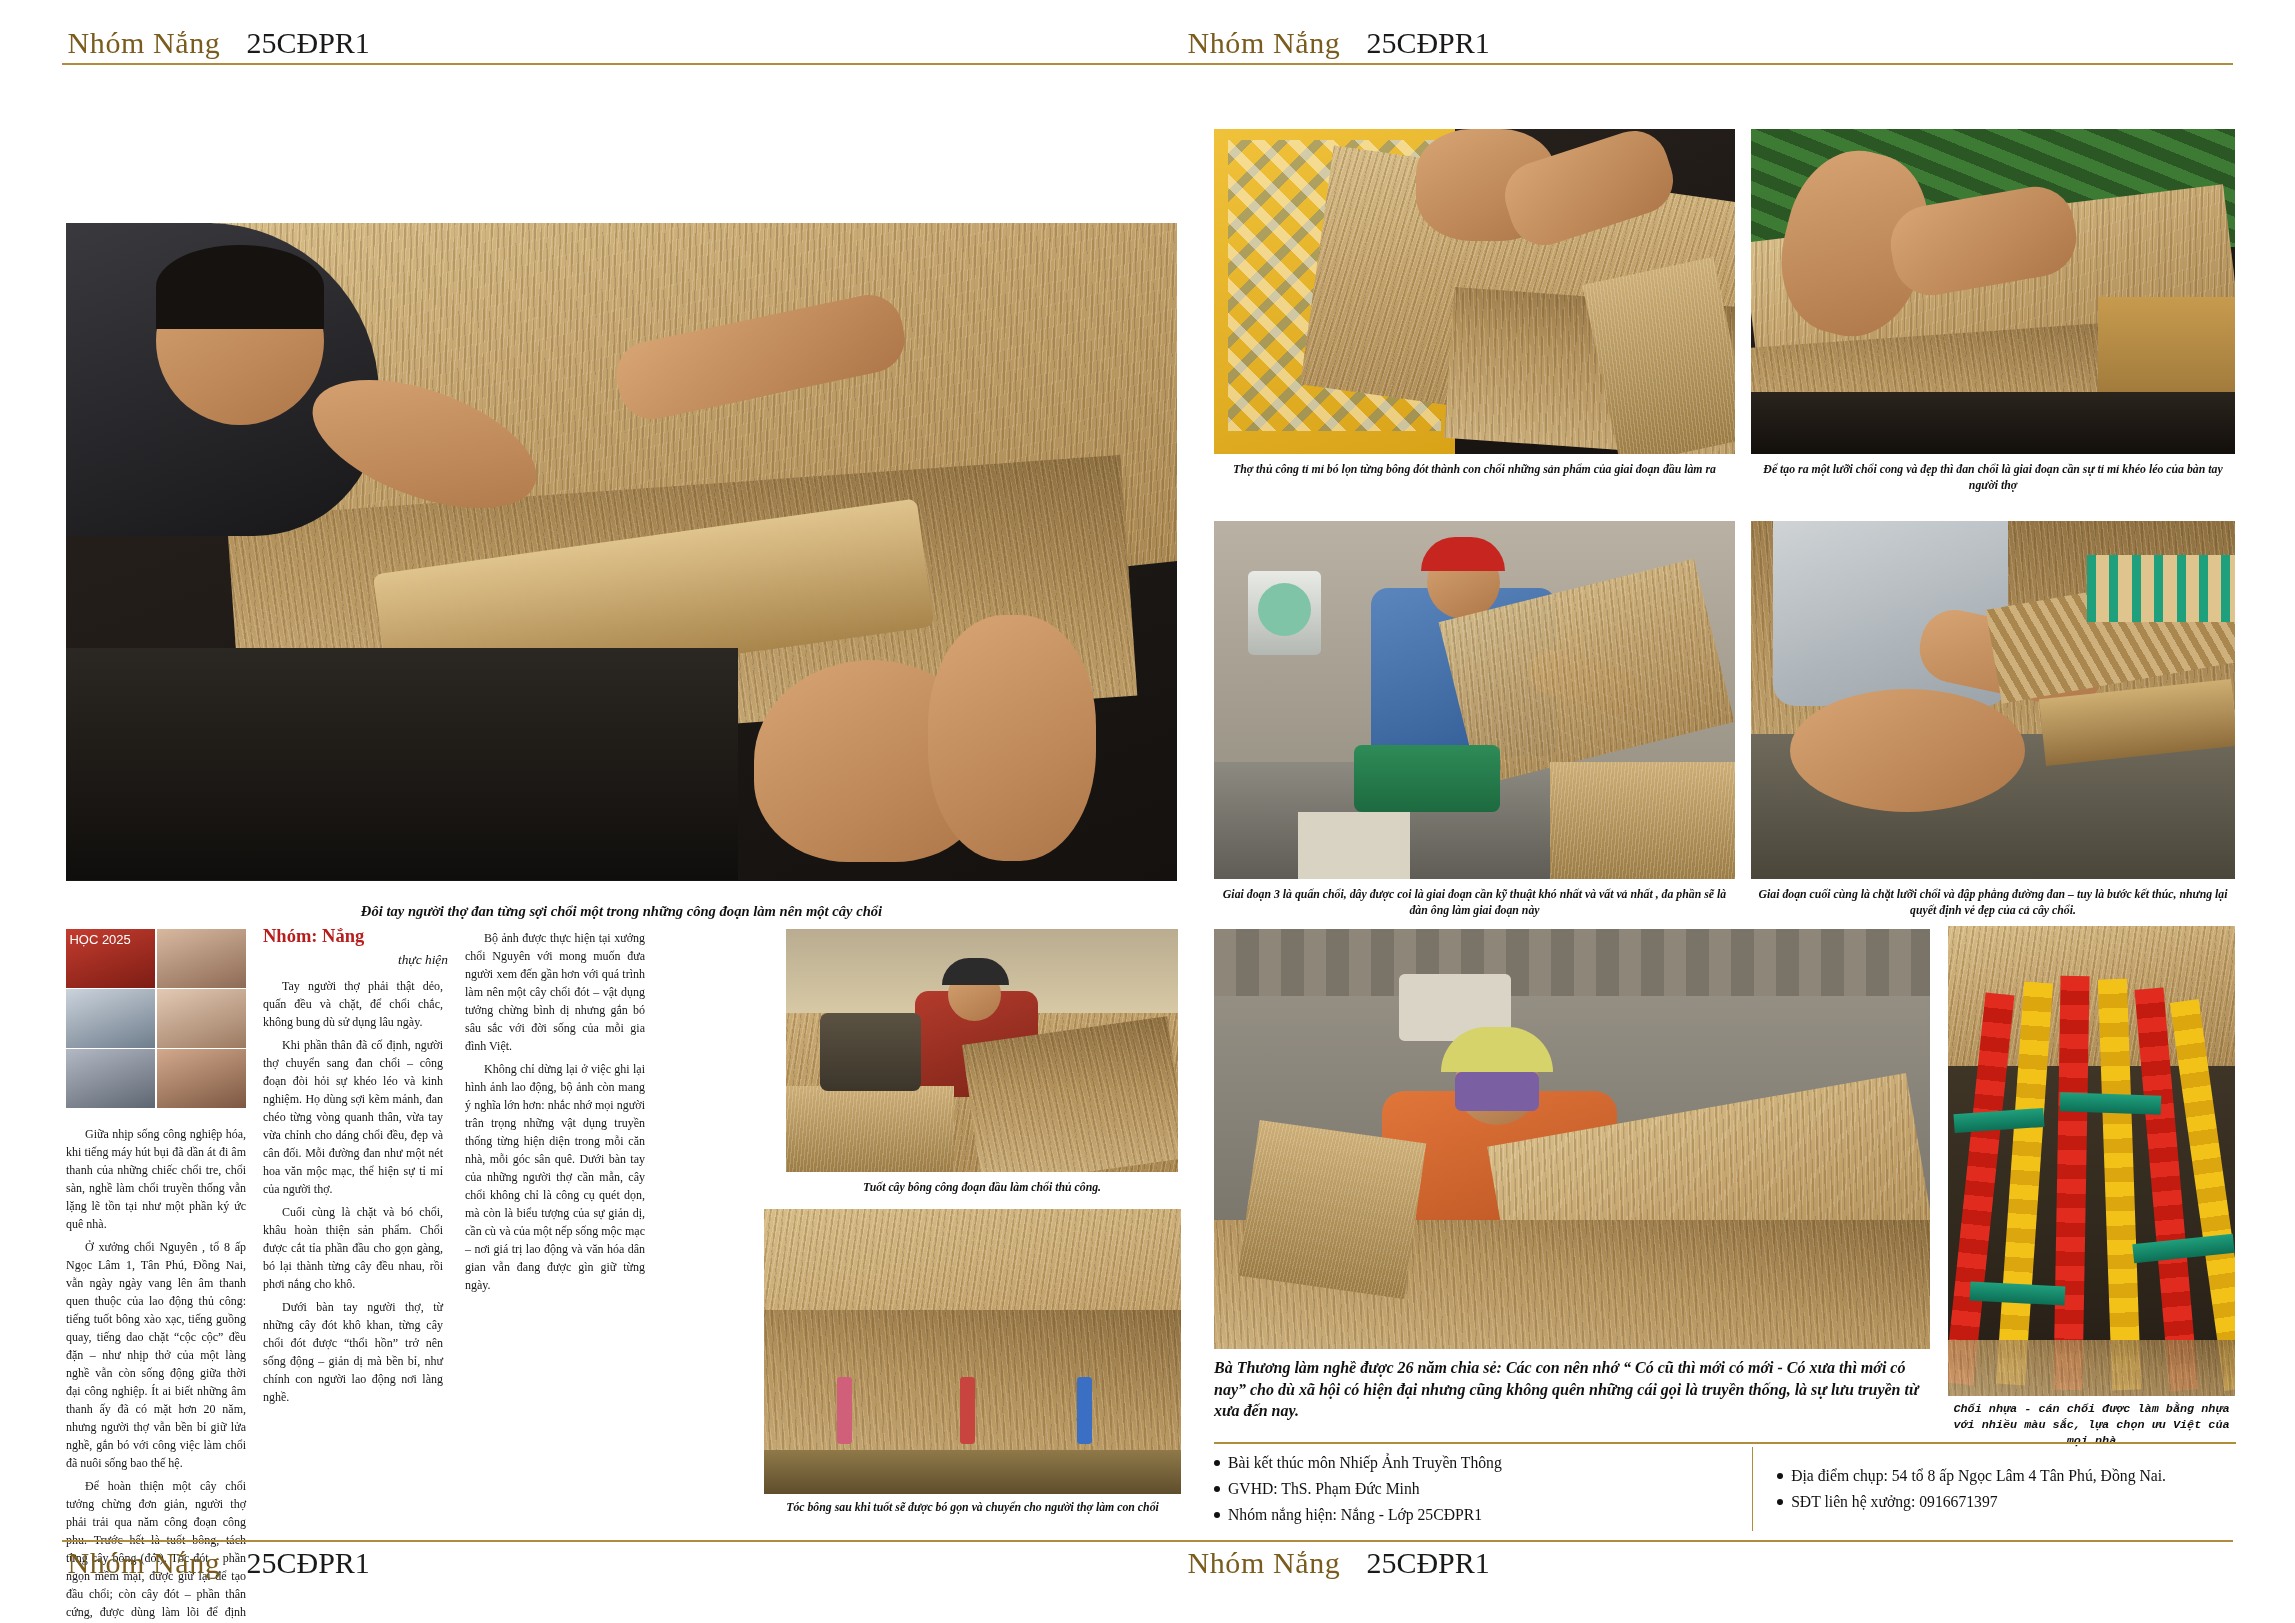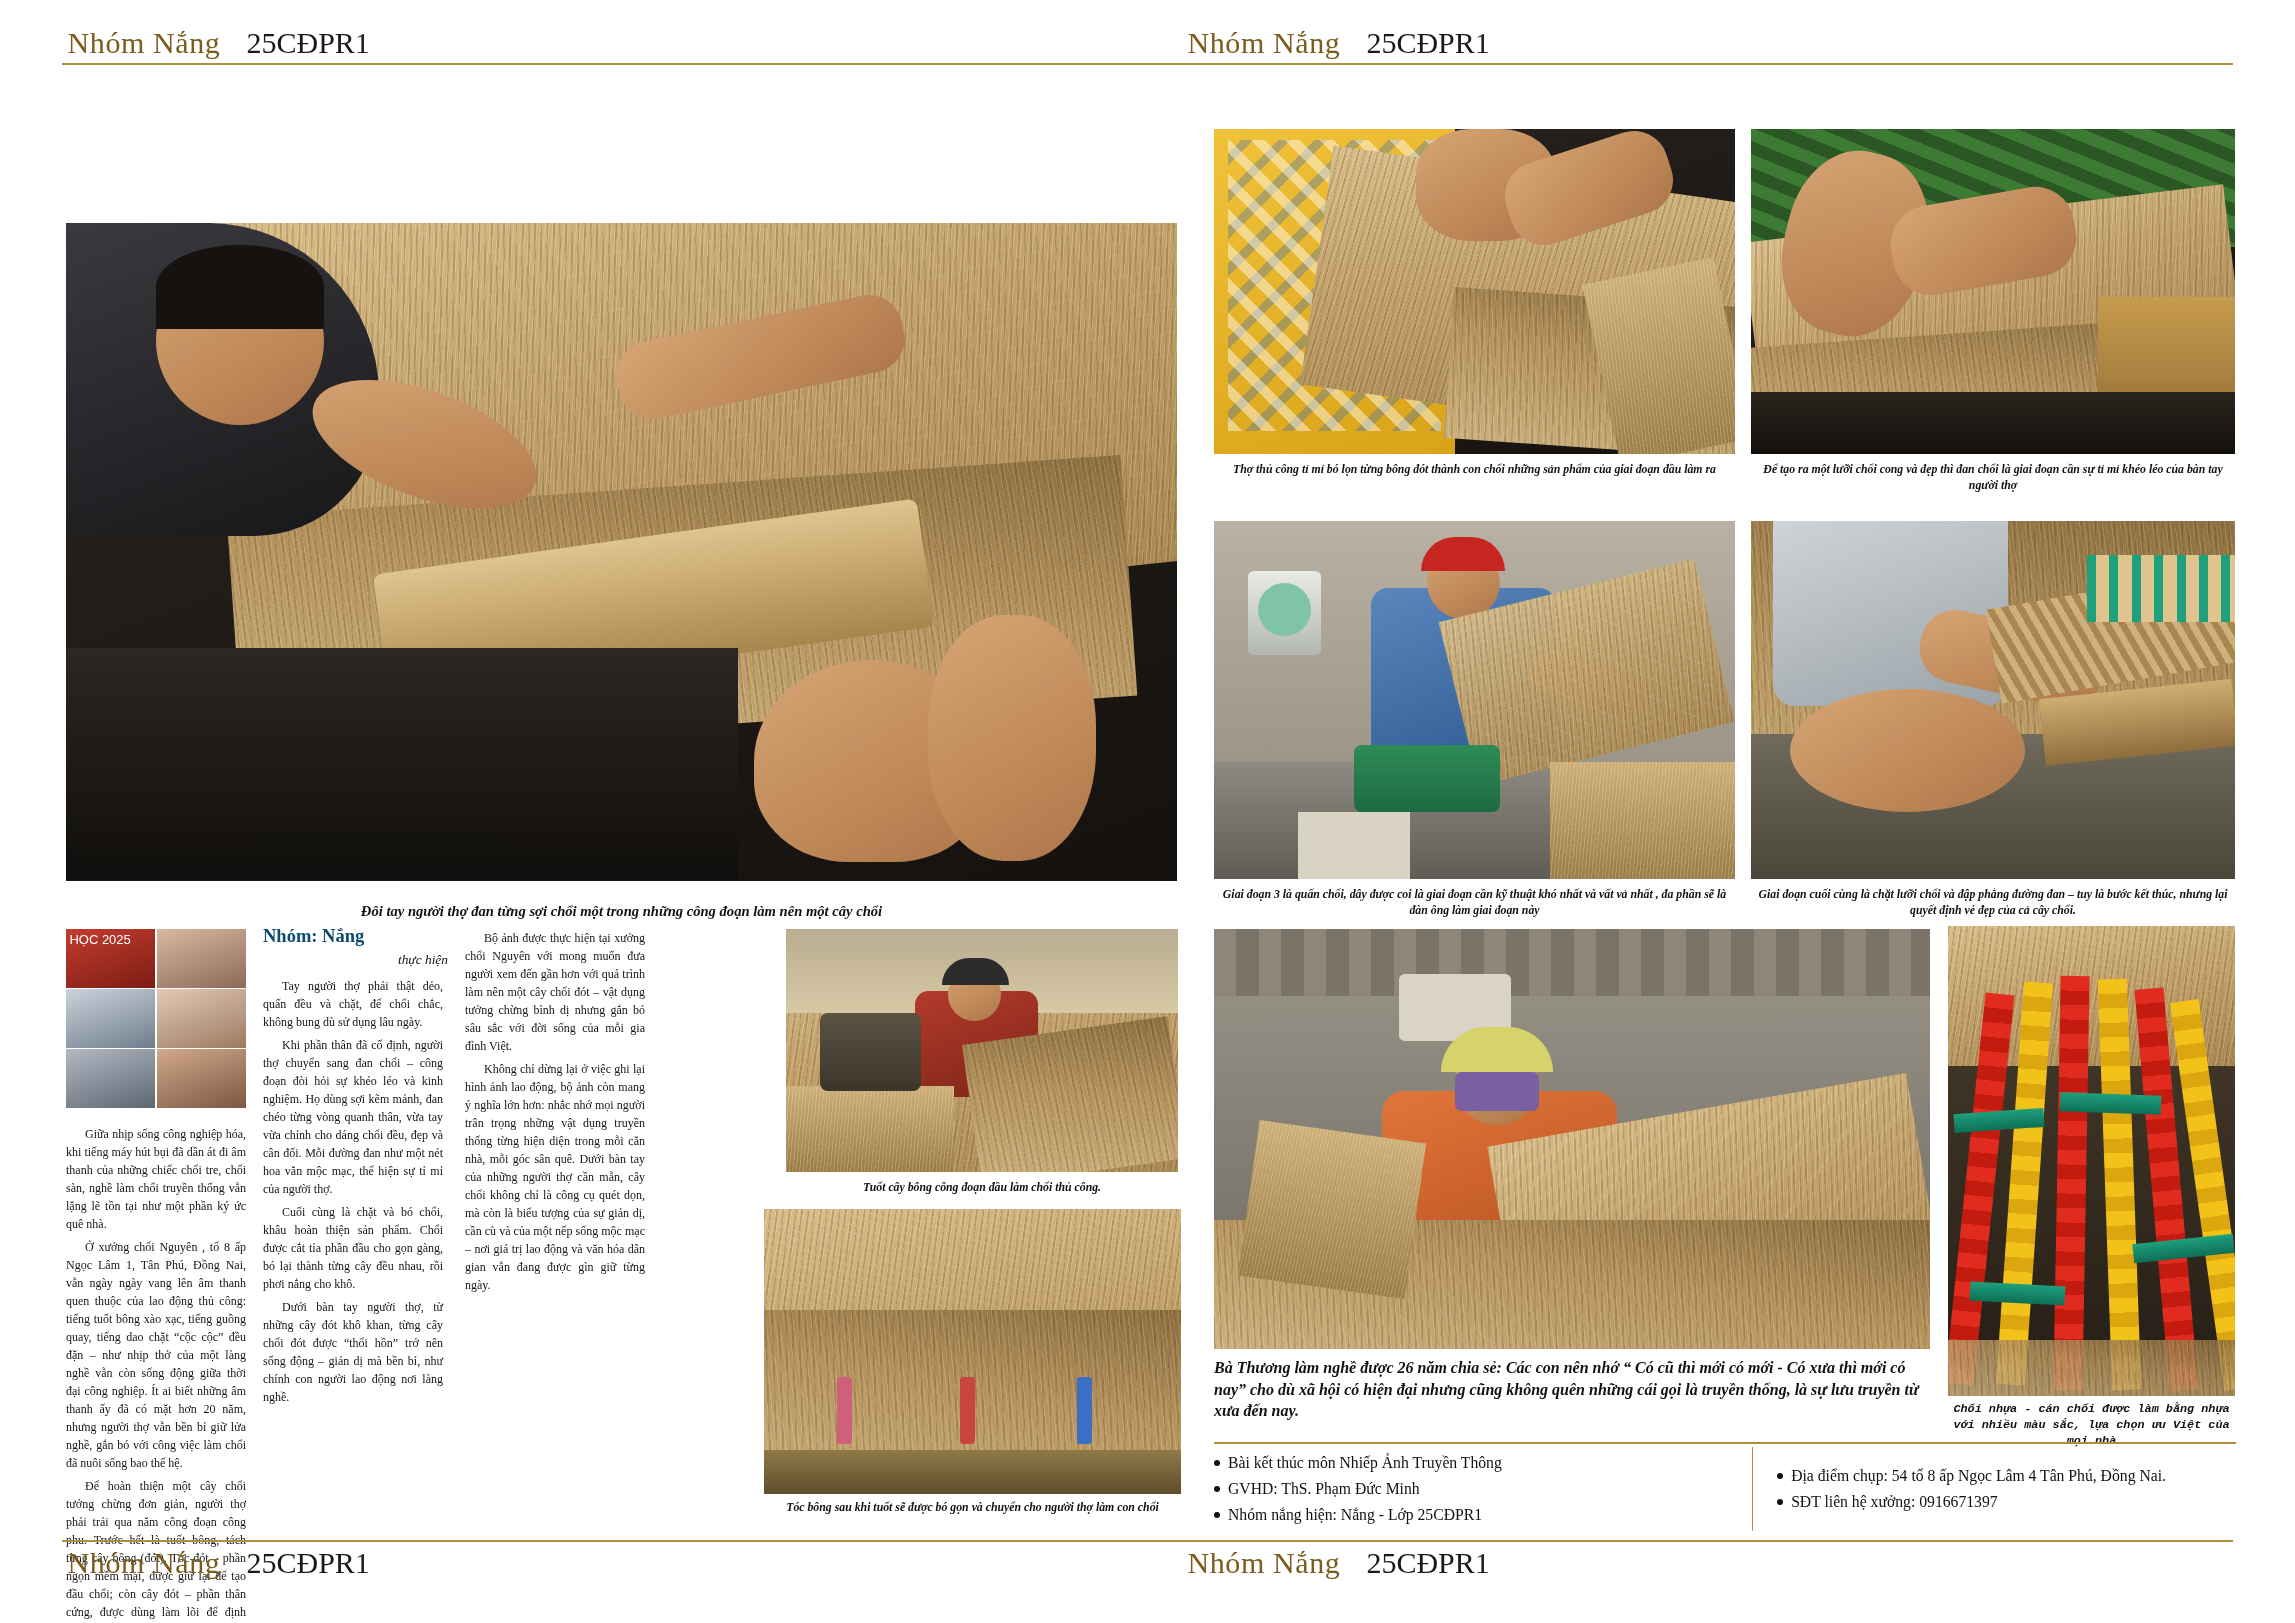--- a/index.html
+++ b/index.html
@@ -135,21 +135,21 @@
   #col3 { left: 465px; top: 929px; width: 180px; }
 
   .group-head {
     position: absolute;
     left: 263px;
     top: 926px;
     width: 185px;
     font-family: "Liberation Serif", serif;
     font-weight: bold;
     font-size: 18.5px;
-    color: #0c4a6e;
+    color: #b91c1c;
   }
   .group-sub {
     position: absolute;
     left: 263px;
     top: 952px;
     width: 185px;
     text-align: right;
     font-family: "Liberation Serif", serif;
     font-style: italic;
     font-size: 13.4px;

